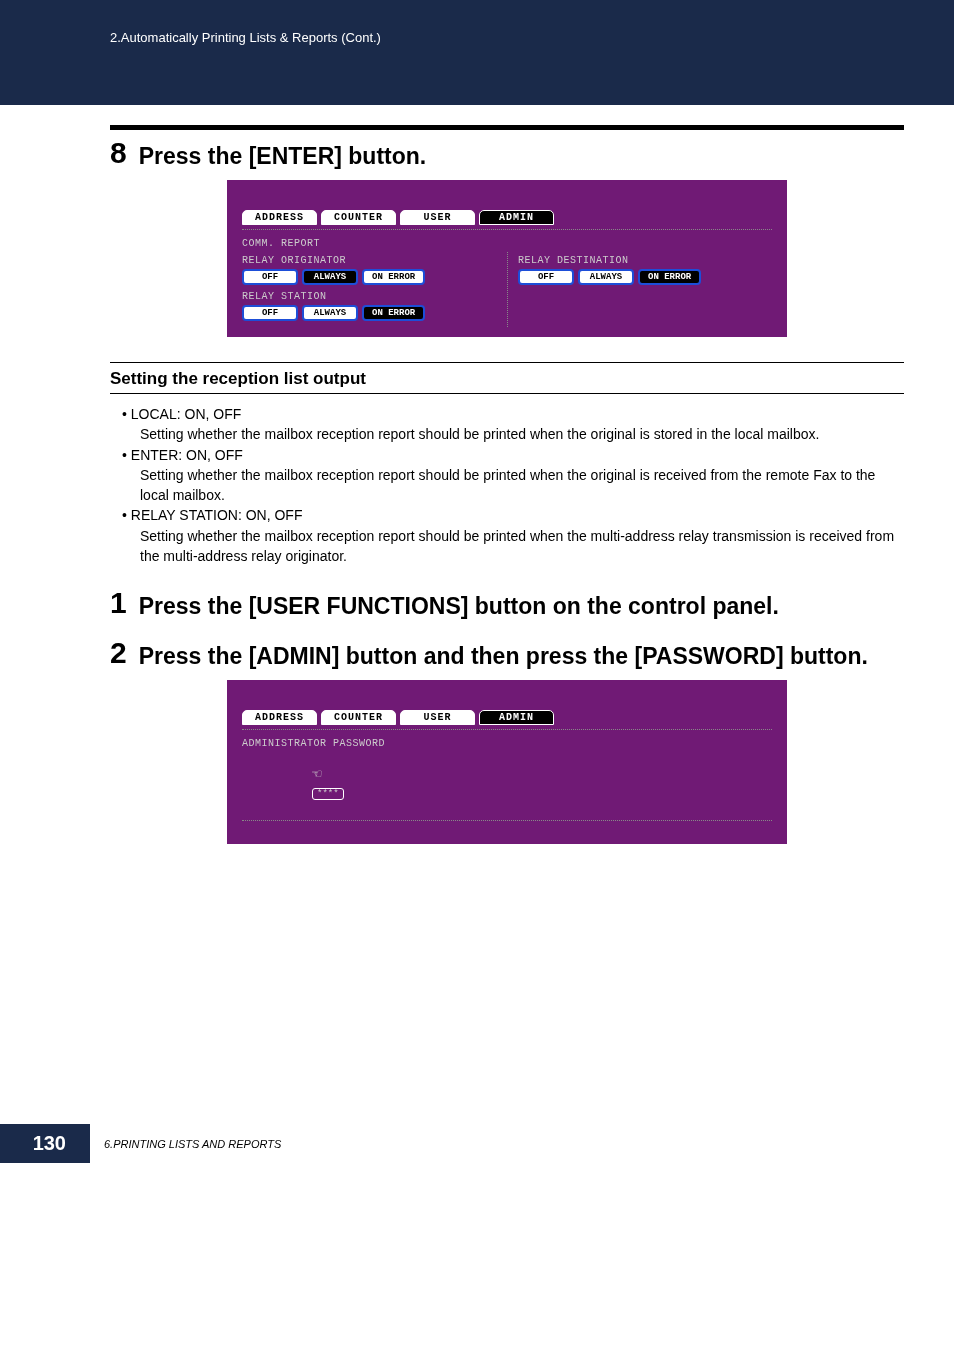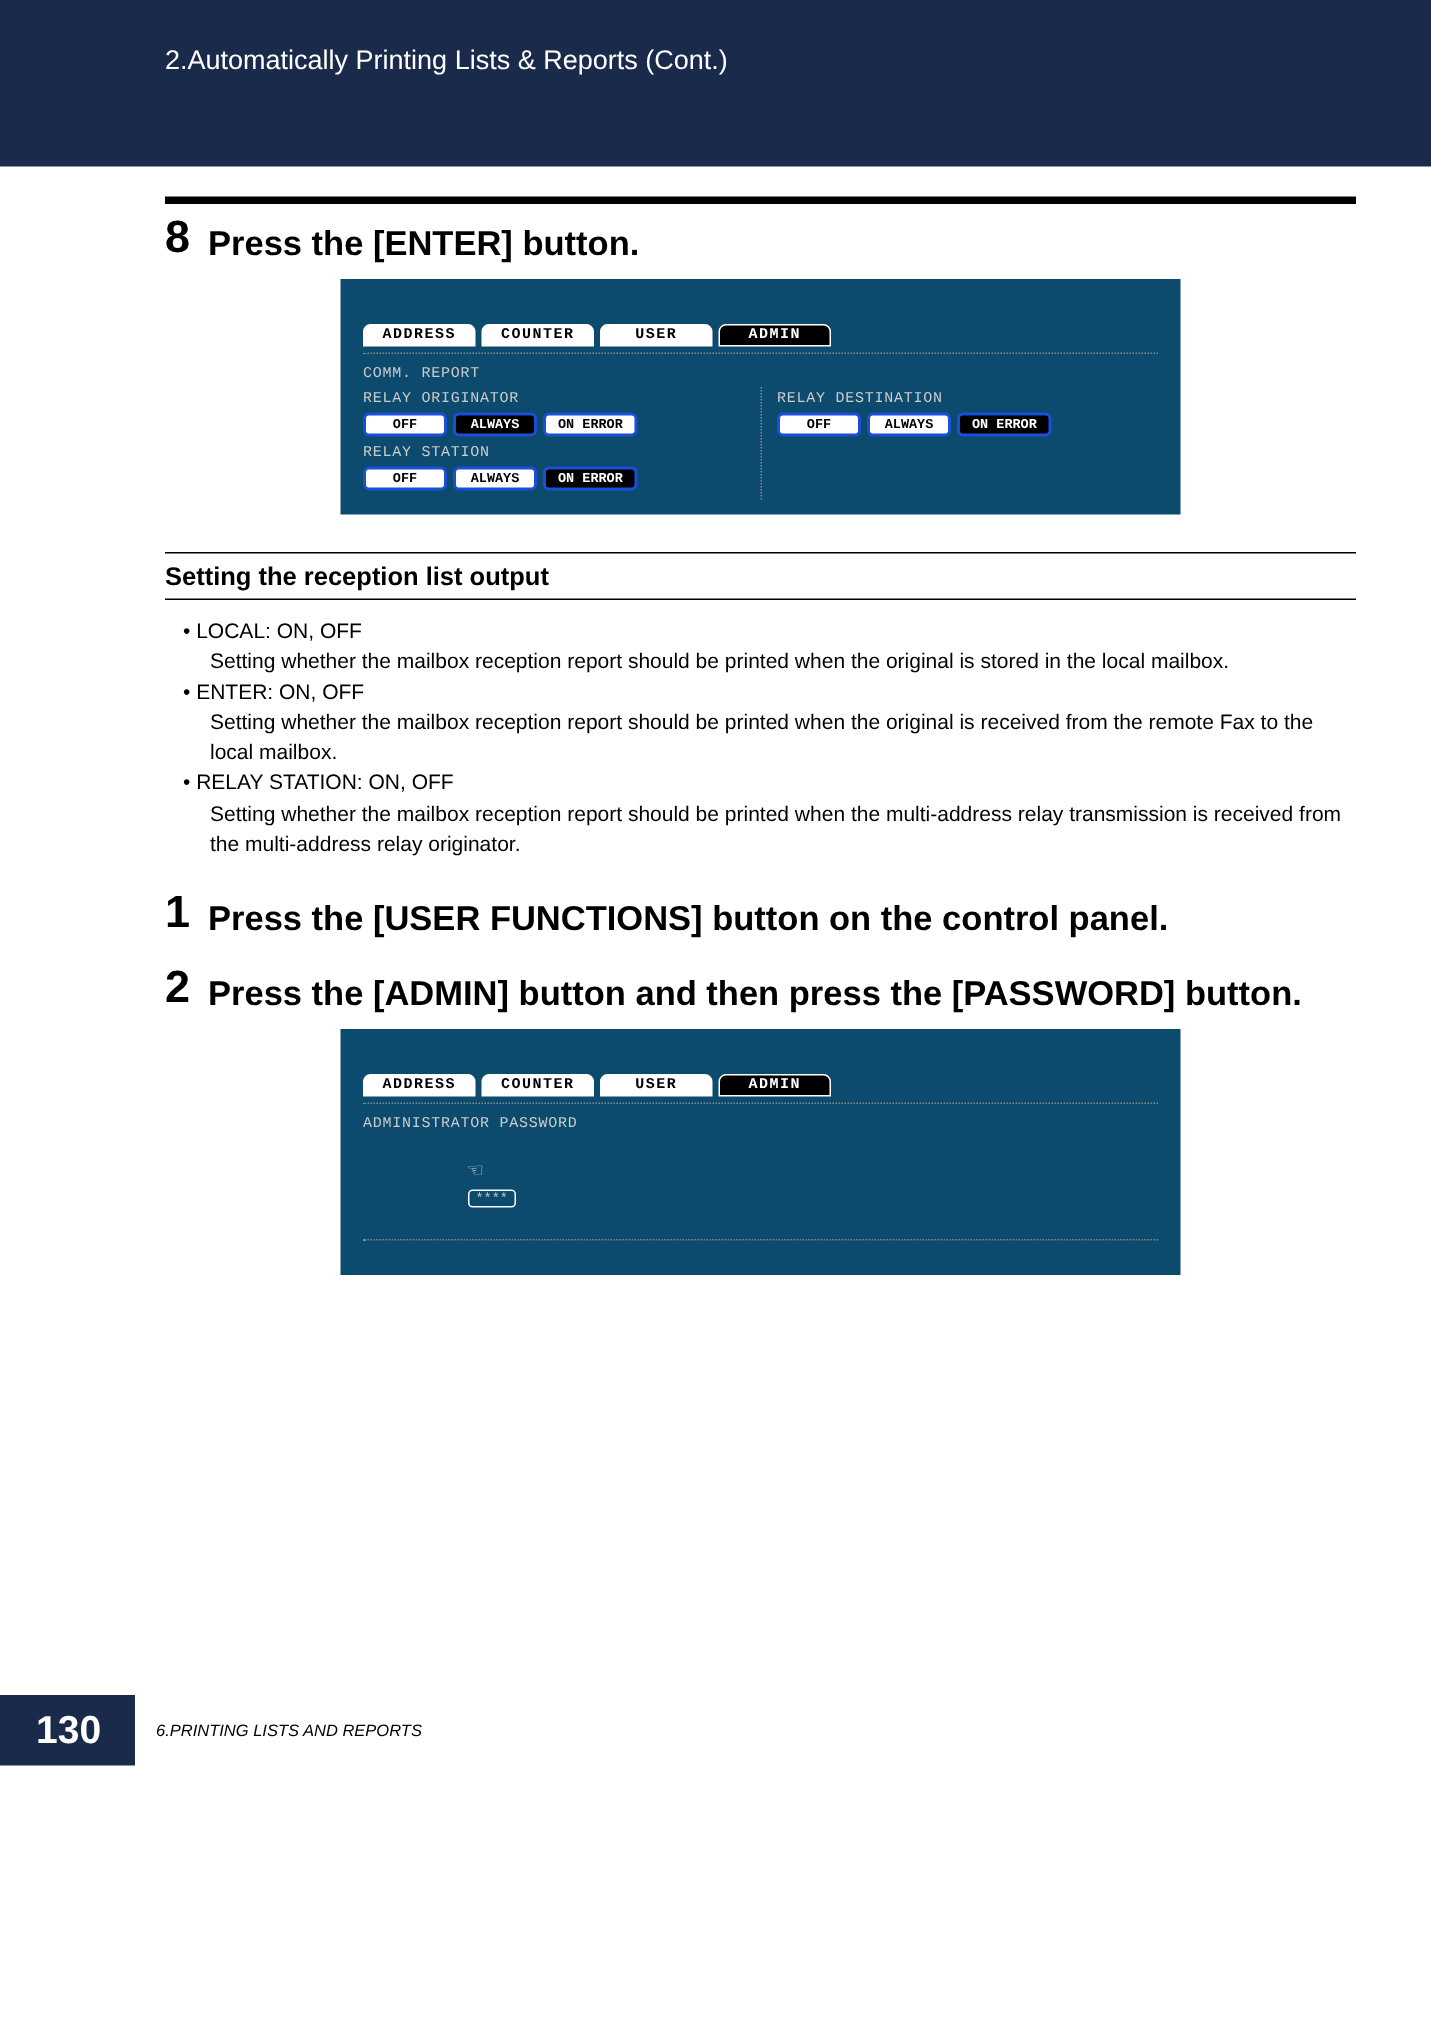--- a/index.html
+++ b/index.html
@@ -5,21 +5,21 @@
     * { margin: 0; padding: 0; box-sizing: border-box; }
     body {
       font-family: Arial, Helvetica, sans-serif;
       background: #fff;
       width: 954px;
     }
     .header-band {
       background: #1a2a4a;
       color: #fff;
       padding: 30px 0 60px 110px;
-      font-size: 18px;
+      font-size: 13px;
     }
     .content {
       padding: 0 50px 0 110px;
       position: relative;
     }
     .thick-rule {
       border-top: 5px solid #000;
       margin: 20px 0 8px 0;
     }
     .step-row {
@@ -32,21 +32,21 @@
       font-size: 30px;
       font-weight: bold;
       line-height: 1;
     }
     .step-title {
       font-size: 23px;
       font-weight: bold;
       padding-top: 5px;
     }
     .panel {
-      background: #0c4a6e;
+      background: #701a75;
       width: 560px;
       margin: 10px auto 25px auto;
       padding: 30px 15px 10px 15px;
       color: #fff;
       font-family: "Courier New", monospace;
       font-size: 11px;
     }
     .panel-tabs {
       display: flex;
       gap: 4px;
@@ -158,21 +158,21 @@
     .footer {
       display: flex;
       align-items: center;
       gap: 14px;
       margin-top: 280px;
       padding-bottom: 30px;
     }
     .page-num {
       background: #1a2a4a;
       color: #fff;
-      font-size: 26px;
+      font-size: 20px;
       font-weight: bold;
       padding: 8px 24px;
       margin-left: -110px;
       width: 90px;
       text-align: right;
     }
     .footer-text {
       font-size: 11px;
       font-style: italic;
     }

